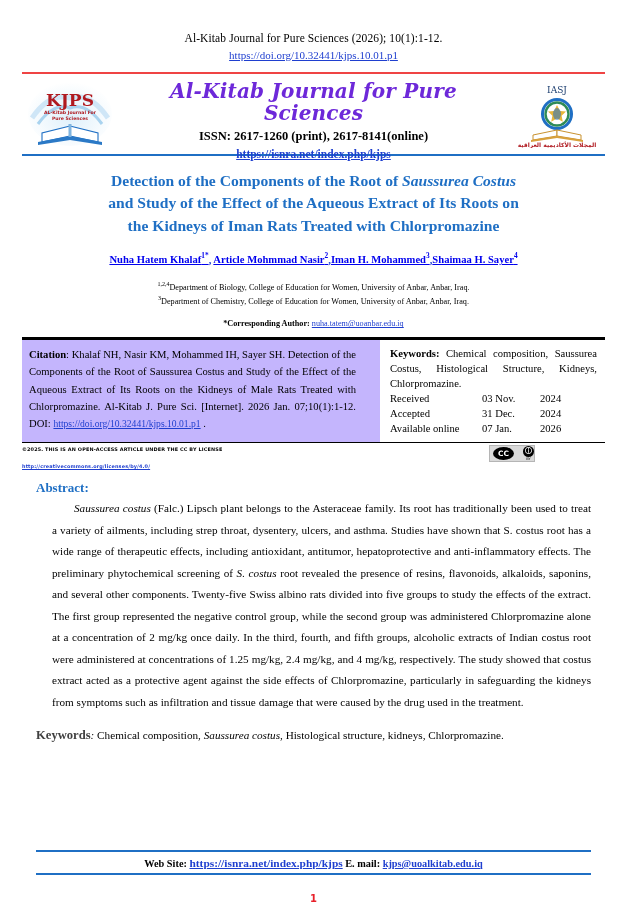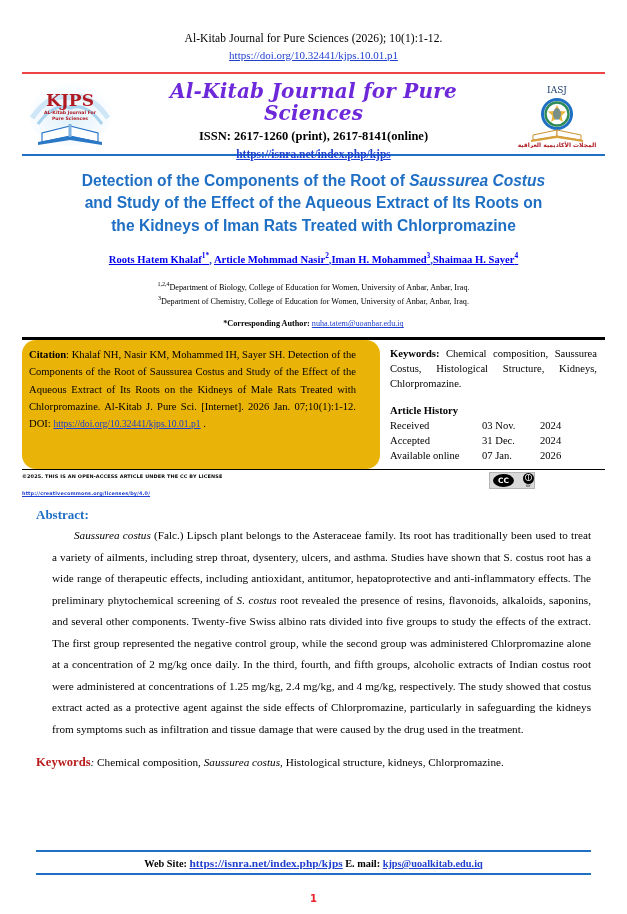--- a/index.html
+++ b/index.html
@@ -90,21 +90,21 @@
     margin: 6px 22px 0 22px;
     border-top: 2px solid #1f6fc4;
   }
   .paper-title {
     margin: 14px 34px 0 34px;
     text-align: center;
     color: #1f6fc4;
     font-weight: bold;
     font-size: 15.6px;
     line-height: 1.46;
-    font-family: Liberation Sans, sans-serif;
+    font-family: Liberation Serif, serif;
   }
   .paper-title i { font-style: italic; }
 
   .authors {
     margin-top: 14px;
     text-align: center;
     font-size: 10.6px;
     font-weight: bold;
     color: #1f3fcf;
     line-height: 1.3;
@@ -137,26 +137,25 @@
 
   
   .band {
     margin: 9px 22px 0 22px;
     border-top: 3px solid #000;
     display: flex;
     align-items: stretch;
   }
   .band-left {
     flex: 0 0 358px;
-    background: #eab308;
+    background: #c4b5fd;
     padding: 6px 24px 6px 7px;
     font-size: 10.6px;
     line-height: 1.62;
     text-align: justify;
-    border-radius: 14px;
   }
   .band-left b { font-weight: bold; }
   .band-left .doi {
     color: #1f3fcf;
     text-decoration: underline;
     font-size: 9.6px;
   }
   .band-right {
     flex: 1 1 auto;
     background: #ffffff;
@@ -256,21 +255,21 @@
   }
   .abs-body i { font-style: italic; }
 
   .kw-line {
     margin-top: 13px;
     font-size: 11.2px;
     line-height: 1.5;
     text-align: justify;
   }
   .kw-line .kw-head {
-    color: #b91c1c;
+    color: #404040;
     font-weight: bold;
     font-size: 12.6px;
   }
   .kw-line i { font-style: italic; }
 
   
   .footer {
     position: absolute;
     left: 0; right: 0;
     bottom: 0;
@@ -361,21 +360,21 @@
 
   <div class="title-rule"></div>
 
   <div class="paper-title">
     <span>Detection of the Components of the Root of </span><i>Saussurea Costus</i><br>
     <span>and Study of the Effect of the Aqueous Extract of Its Roots on</span><br>
     <span>the Kidneys of Iman Rats Treated with Chlorpromazine</span>
   </div>
 
   <div class="authors">
-    <a class="au" href="#"><span>Roots Hatem Khalaf</span><sup>1*</sup></a><span>, </span><a class="au" href="#"><span>Article Mohmmad Nasir</span><sup>2</sup></a><span>,</span><a class="au" href="#"><span>Iman H. Mohammed</span><sup>3</sup></a><span>,</span><a class="au" href="#"><span>Shaimaa H. Sayer</span><sup>4</sup></a>
+    <a class="au" href="#"><span>Nuha Hatem Khalaf</span><sup>1*</sup></a><span>, </span><a class="au" href="#"><span>Article Mohmmad Nasir</span><sup>2</sup></a><span>,</span><a class="au" href="#"><span>Iman H. Mohammed</span><sup>3</sup></a><span>,</span><a class="au" href="#"><span>Shaimaa H. Sayer</span><sup>4</sup></a>
   </div>
 
   <div class="affils">
     <div><sup>1,2,4</sup><span>Department of Biology, College of Education for Women, University of Anbar, Anbar, Iraq.</span></div>
     <div><sup>3</sup><span>Department of Chemistry, College of Education for Women, University of Anbar, Anbar, Iraq.</span></div>
   </div>
 
   <div class="corresponding">
     <span>*Corresponding Author: </span><a class="mail" href="#">nuha.tatem@uoanbar.edu.iq</a>
   </div>
@@ -383,21 +382,20 @@
   <div class="band">
 
     <div class="band-left">
       <b>Citation</b><span>: Khalaf NH, Nasir KM, Mohammed IH, Sayer SH. Detection of the Components of the Root of Saussurea Costus and Study of the Effect of the Aqueous Extract of Its Roots on the Kidneys of Male Rats Treated with Chlorpromazine. Al-Kitab J. Pure Sci. [Internet]. 2026 Jan. 07;10(1):1-12. DOI: </span><a class="doi" href="#">https://doi.org/10.32441/kjps.10.01.p1</a><span> .</span>
     </div>
 
     <div class="band-right">
       <div class="kw-block">
         <b>Keywords:</b><span> Chemical composition, Saussurea Costus, Histological Structure, Kidneys, Chlorpromazine.</span>
       </div>
-      <div class="hist-title">Article History</div>
       <div class="hist-row">
         <span class="h-label">Received</span>
         <span class="h-date">03 Nov.</span>
         <span class="h-year">2024</span>
       </div>
       <div class="hist-row">
         <span class="h-label">Accepted</span>
         <span class="h-date">31 Dec.</span>
         <span class="h-year">2024</span>
       </div>

